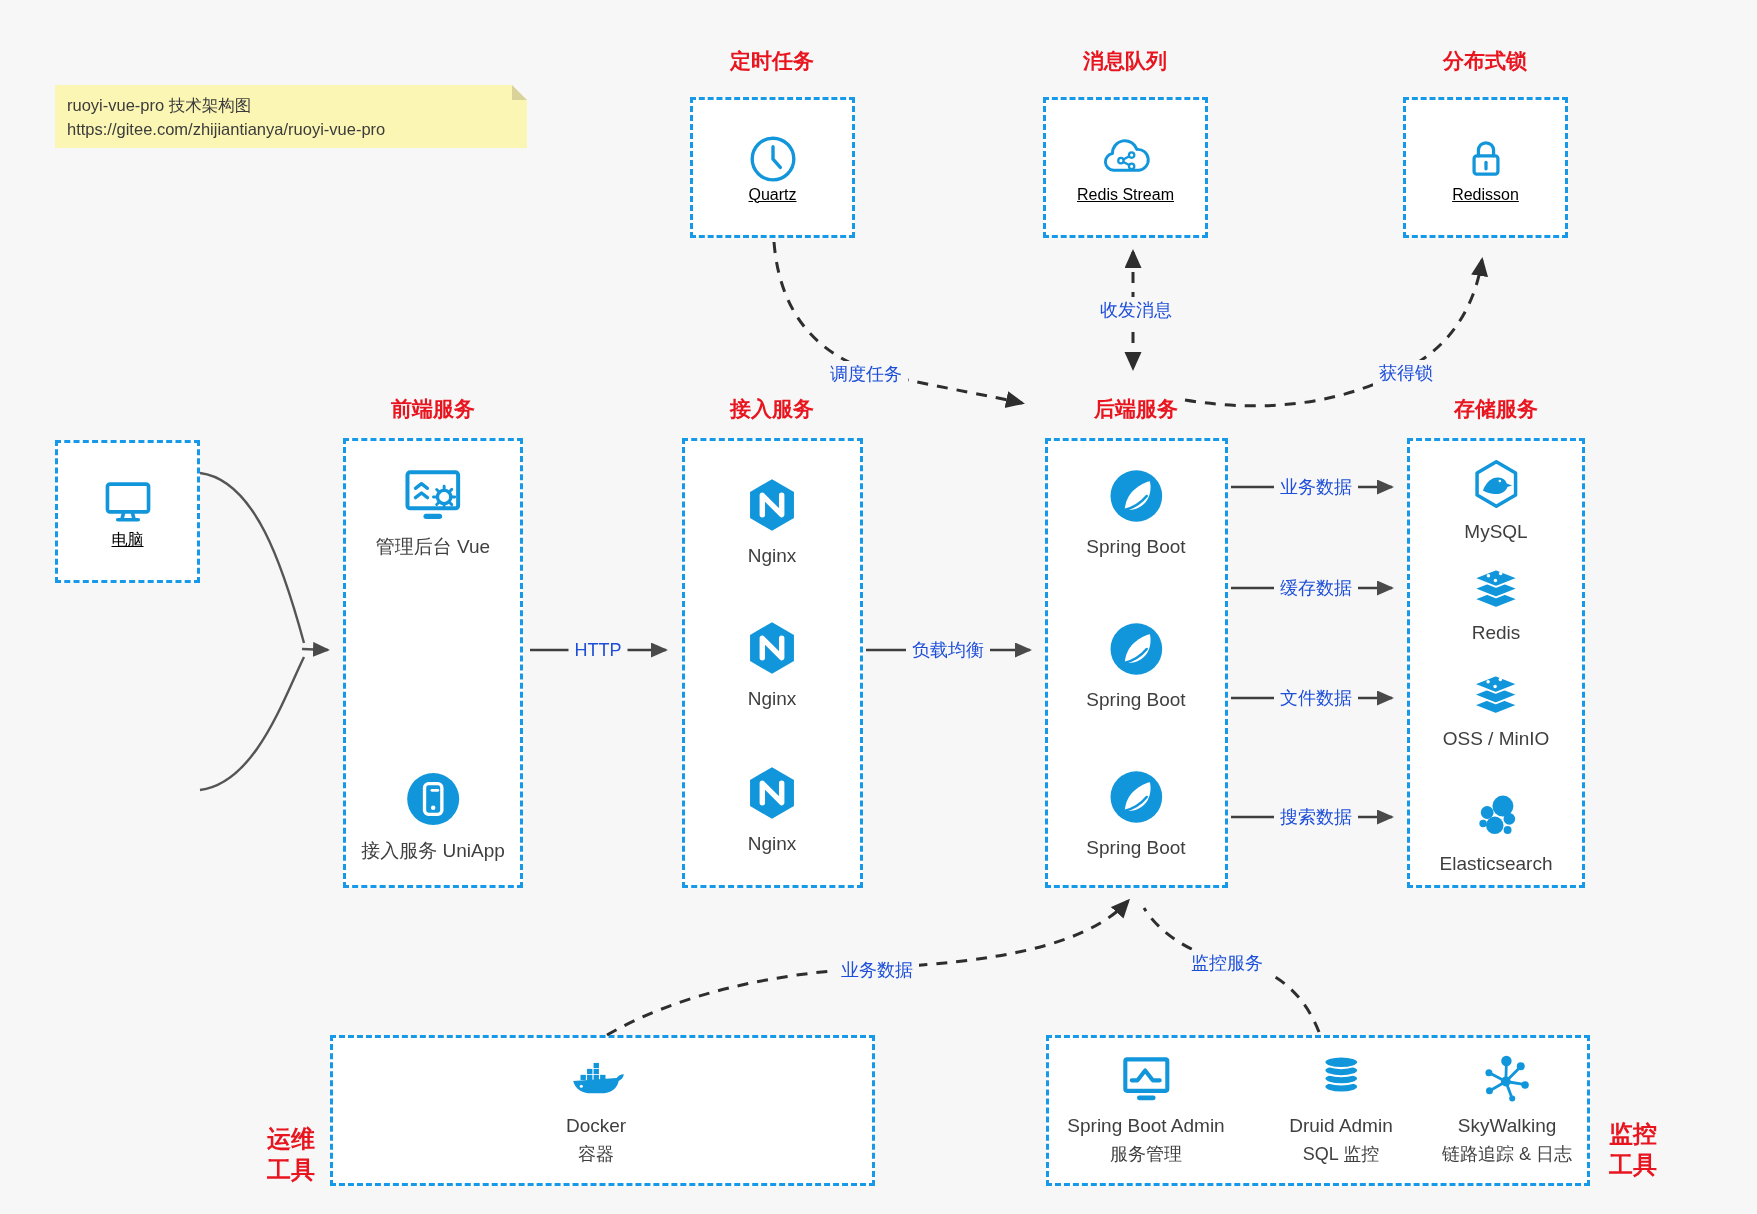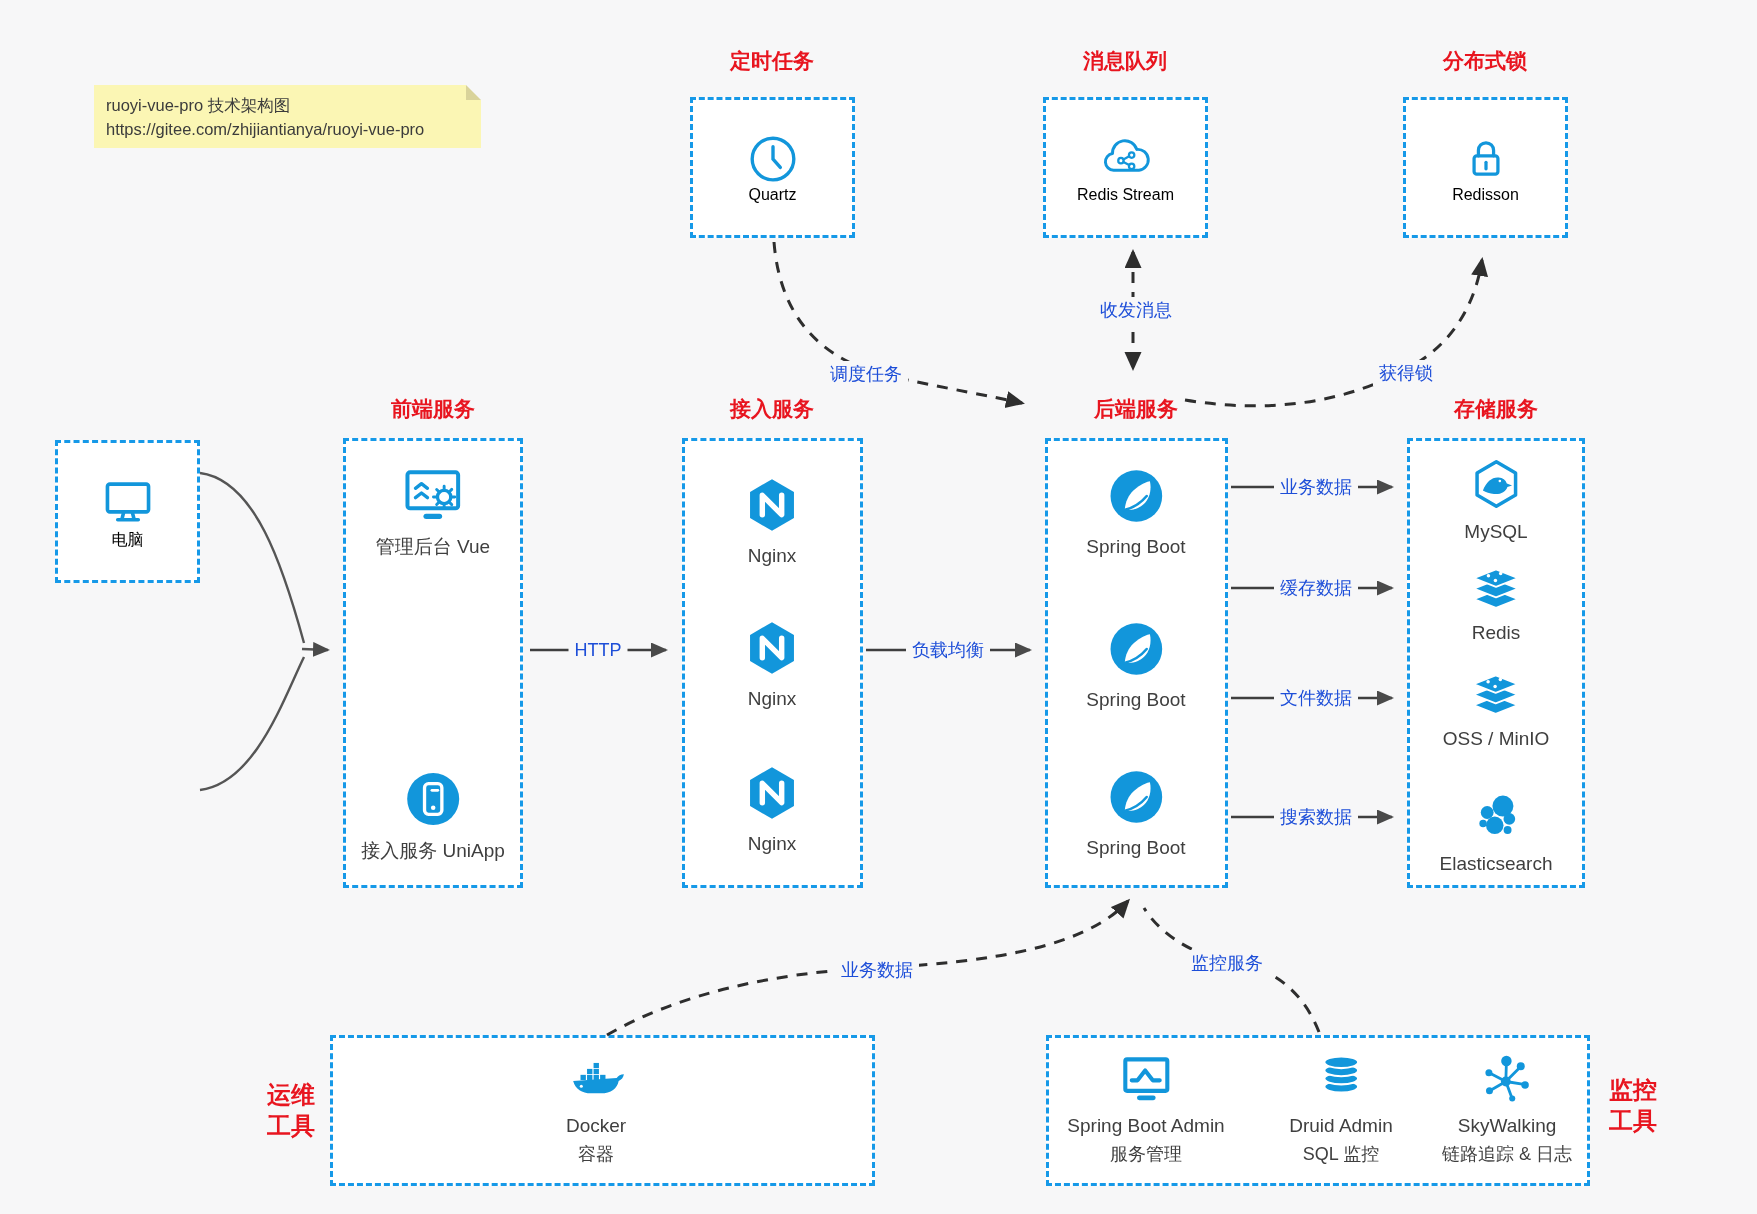--- a/index.html
+++ b/index.html
@@ -3,32 +3,32 @@
 <meta charset="utf-8">
 <style>
   html,body{margin:0;padding:0;background:#f7f7f8;}
   .stage{position:relative;width:1757px;height:1214px;background:#f7f7f8;
          font-family:"Liberation Sans",sans-serif;overflow:hidden;}
   .dbox{position:absolute;border:3px dashed #1699e8;background:#fff;box-sizing:border-box;z-index:1;}
   .wires{position:absolute;left:0;top:0;z-index:3;pointer-events:none;}
   .gtitle{position:absolute;transform:translate(-50%,-50%);color:#e8151f;font-weight:bold;
           font-size:21px;white-space:nowrap;z-index:4;}
   .side-title{position:absolute;transform:translate(-50%,-50%);color:#e8151f;font-weight:bold;
-          font-size:24px;line-height:1.3;text-align:right;white-space:nowrap;z-index:4;}
+          font-size:24px;line-height:1.3;text-align:right;white-space:nowrap;z-index:4;margin-top:44px;}
   .item{position:absolute;display:flex;flex-direction:column;align-items:center;
         transform:translateX(-50%);z-index:2;}
   .item .lbl{margin-top:9px;font-size:19px;color:#3f3f3f;white-space:nowrap;line-height:1.2;}
   .item .desc{margin-top:4px;font-size:18px;color:#3f3f3f;white-space:nowrap;}
   .boxed-item{position:absolute;display:flex;flex-direction:column;align-items:center;
-        justify-content:center;width:100%;height:100%;}
+        justify-content:center;width:100%;height:100%;text-decoration:underline;}
   .edge-label{position:absolute;transform:translate(-50%,-50%);background:#f7f7f8;
         padding:1px 6px;font-size:18px;color:#1d4ed8;white-space:nowrap;z-index:4;}
-  .note{position:absolute;left:55px;top:85px;width:387px;height:63px;background:#fbf6b4;
+  .note{position:absolute;left:55px;top:85px;width:472px;height:63px;background:#fbf6b4;
         z-index:2;box-sizing:border-box;padding:9px 0 0 12px;font-size:16.5px;color:#3c3c3c;
-        line-height:1.45;margin-left:39px;}
+        line-height:1.45;}
   .note::before{content:"";position:absolute;right:0;top:0;width:0;height:0;
         border-top:15px solid #f7f7f8;border-left:15px solid #d9d39a;}
 </style>
 </head>
 <body>
 
 <div class="stage">
 
   <div class="note">
     <div>ruoyi-vue-pro 技术架构图</div>

